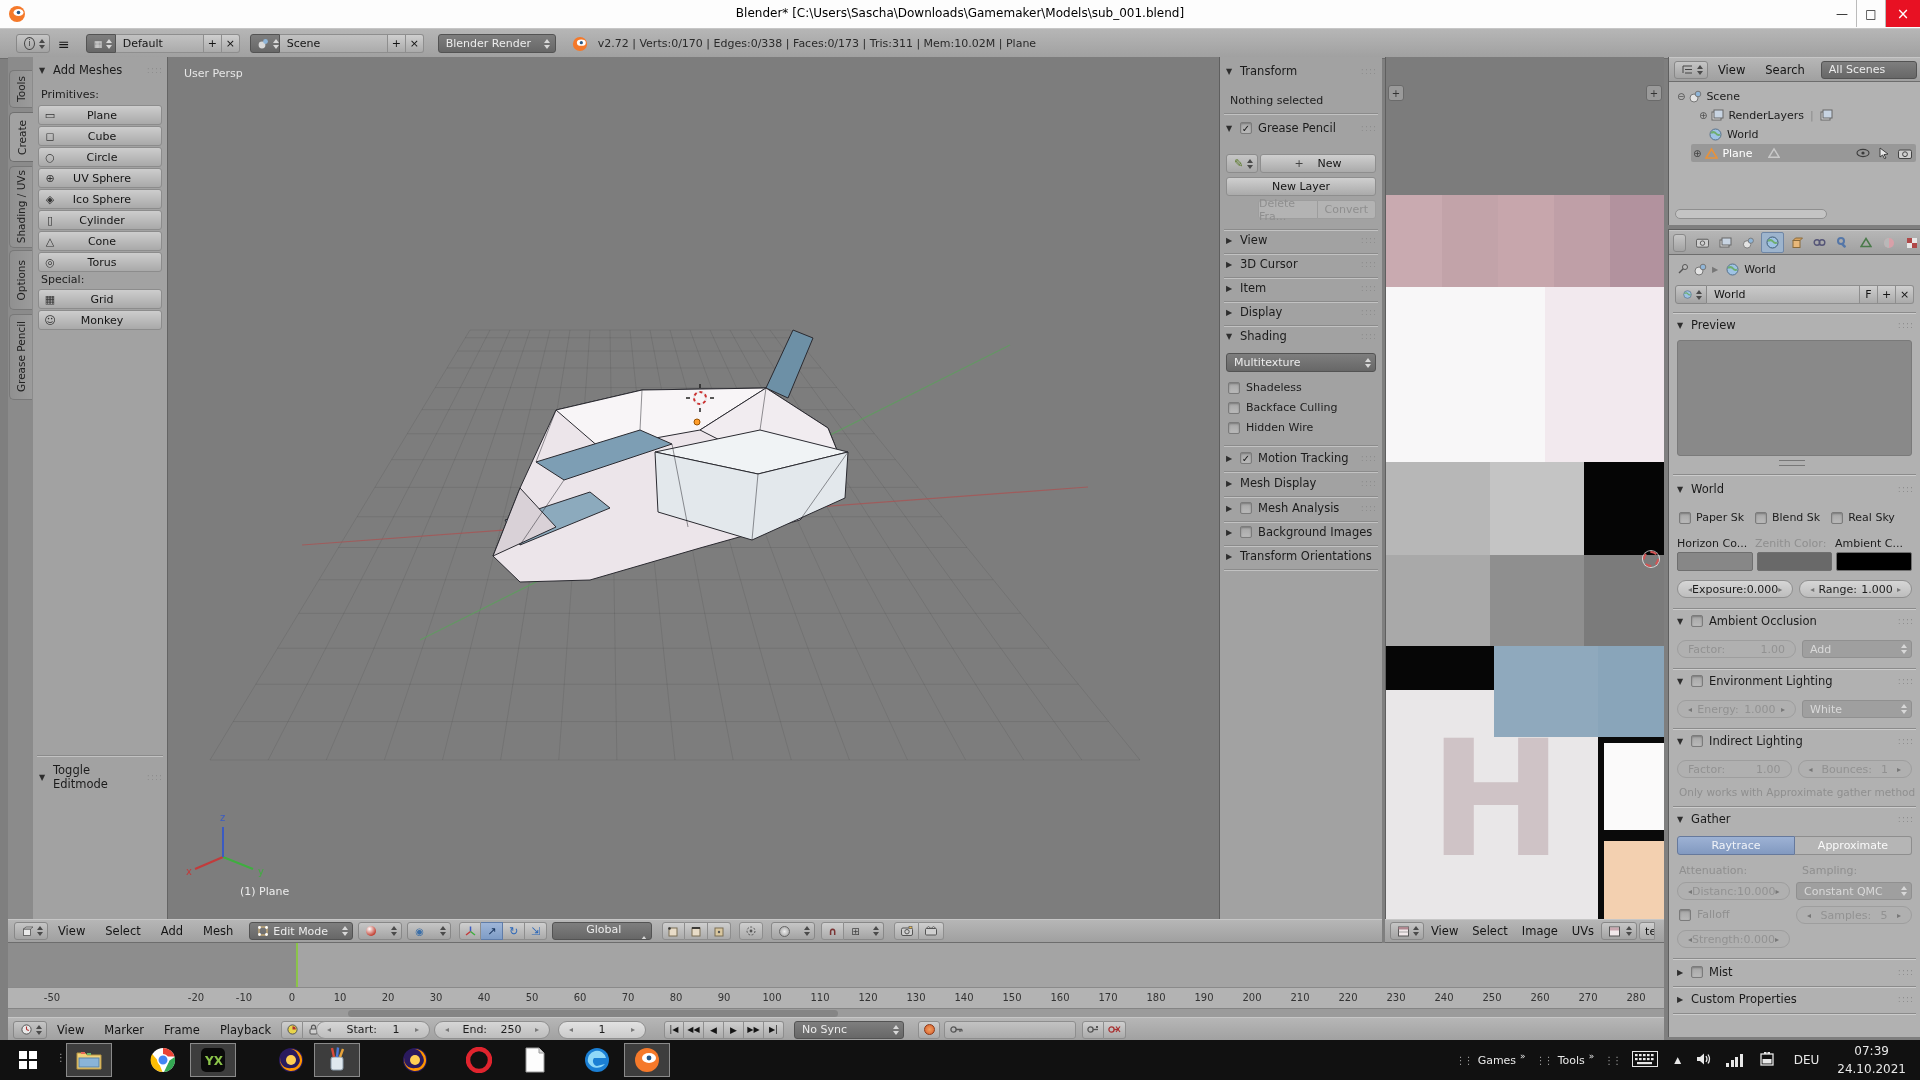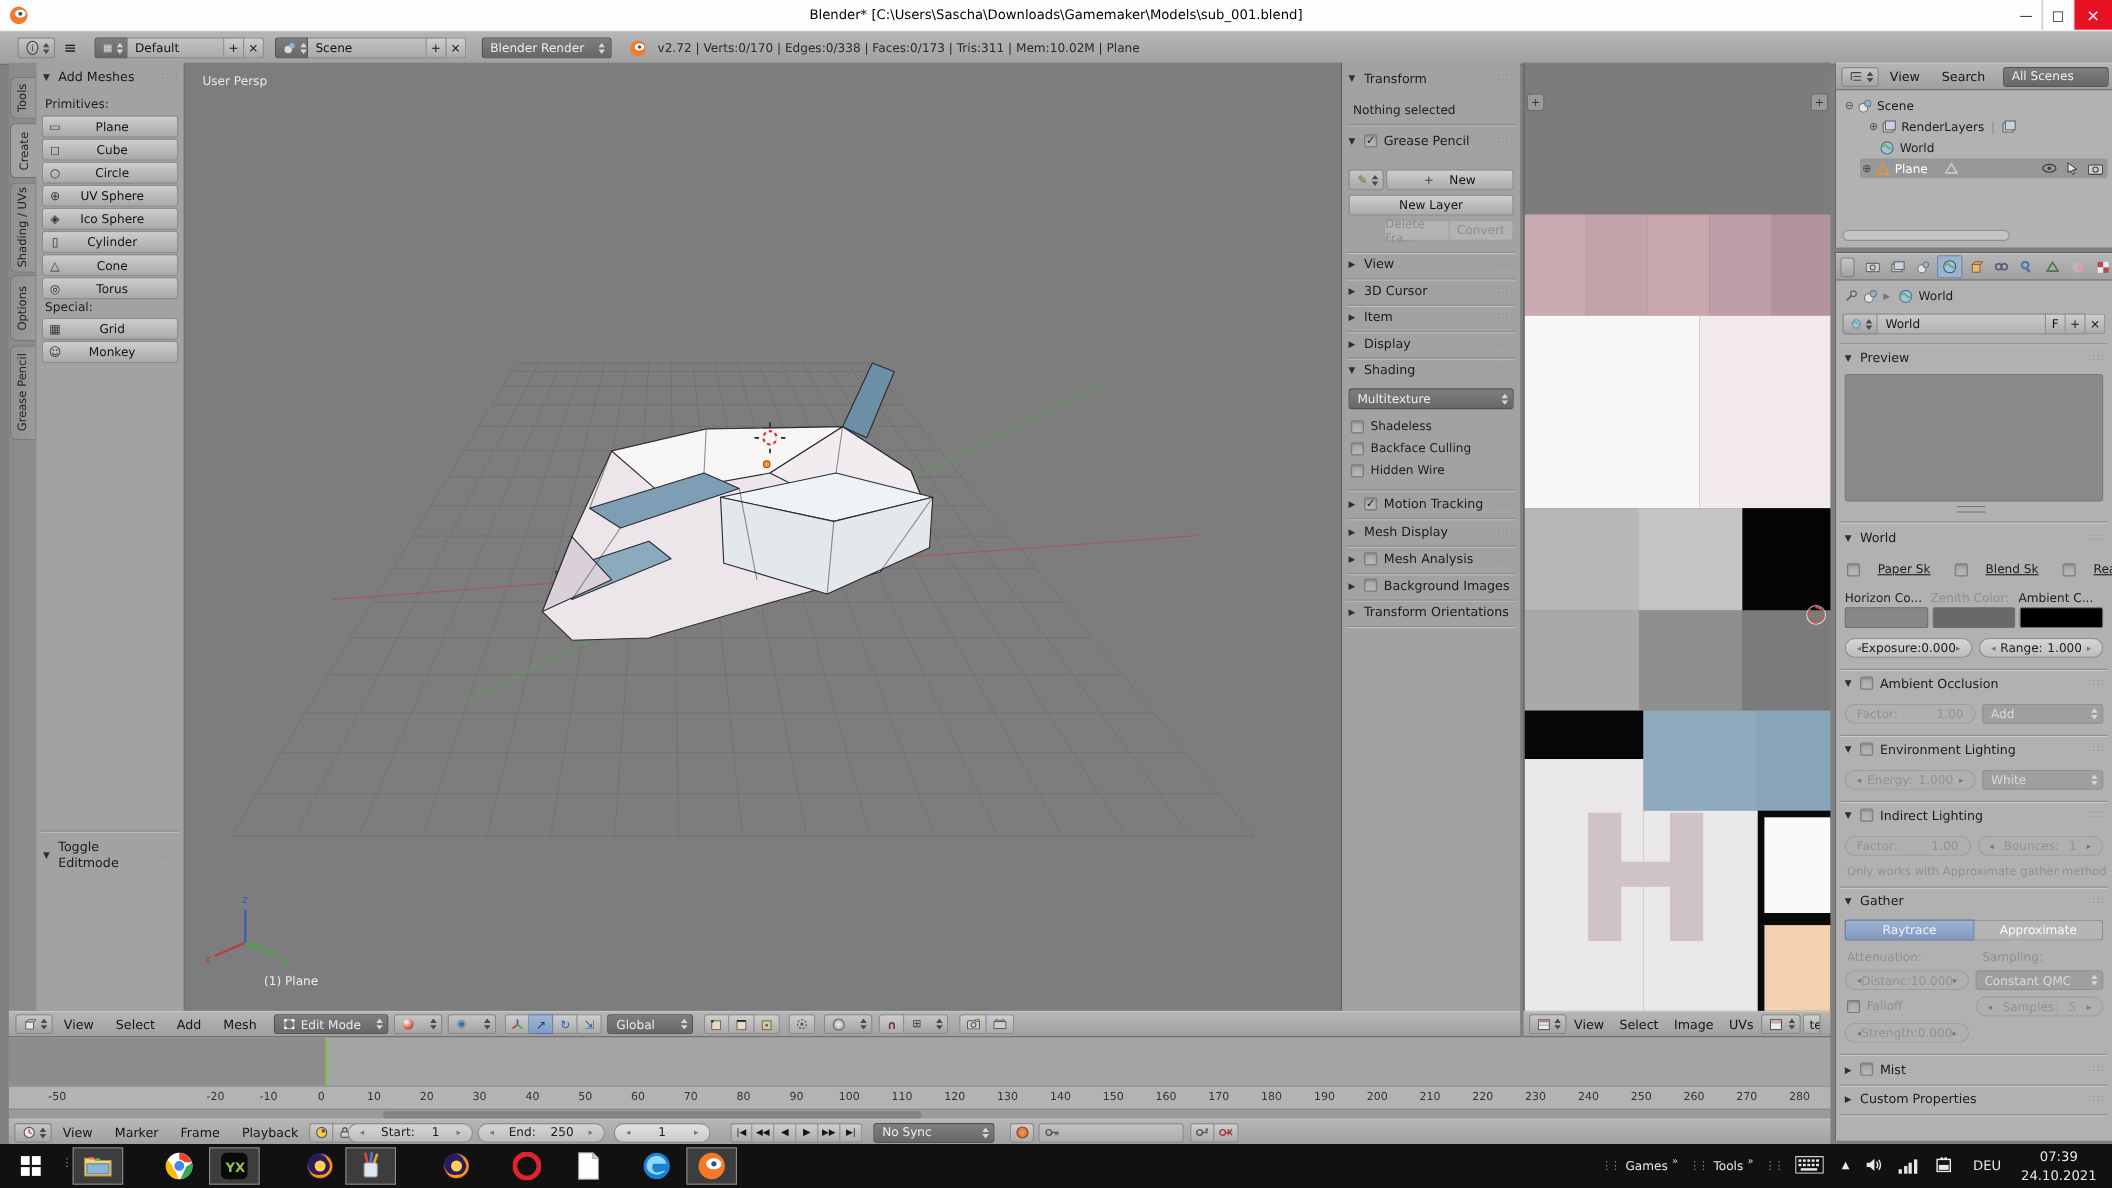--- a/index.html
+++ b/index.html
@@ -434,21 +434,21 @@
         <svg width="11" height="11" viewBox="0 0 11 11">
           <line x1="5.5" y1="5.5" x2="5.5" y2="0.5" stroke="#3b5bc2" stroke-width="1.5"></line>
           <line x1="5.5" y1="5.5" x2="1" y2="9" stroke="#c23b3b" stroke-width="1.5"></line>
           <line x1="5.5" y1="5.5" x2="10" y2="9" stroke="#3fae3f" stroke-width="1.5"></line>
         </svg>
       </div>
     <div class="btn" style="width:22px;height:18px;border-radius:0;border-left:none;background:linear-gradient(#9fb6d8,#7e9cc6);border-color:#5f7ca8;color:#16335c;">↗</div>
     <div class="btn" style="width:22px;height:18px;border-radius:0;border-left:none;color:#2a66b8;">↻</div>
     <div class="btn" style="width:22px;height:18px;border-radius:0 3px 3px 0;border-left:none;color:#2a66b8;">⇲</div>
   </div>
-  <div class="dd" style="margin-left:5px;width:78px;height:18px;">
+  <div class="dd" style="margin-left:5px;width:100px;height:18px;flex-direction:column;">
     <span>Global</span>
       <span class="updn">
         <i class="u"></i>
         <i class="d"></i>
       </span>
   </div>
   <div class="row" style="margin-left:10px;">
     <div class="btn" style="width:23px;height:18px;border-radius:3px 0 0 3px;">
         <svg width="11" height="11" viewBox="0 0 11 11">
           <rect x="1" y="2" width="8" height="8" fill="#e8dcc8" stroke="#7a6e55"></rect>
@@ -755,21 +755,21 @@
       <span class="grip">::::</span>
     </div>
   <div class="abs" style="left:8px;top:110px;right:8px;height:114px;background:#898989;border:1px solid #7a7a7a;border-radius:3px;"></div>
   <div class="abs" style="left:110px;top:230px;width:26px;height:4px;border-top:1px solid #777;border-bottom:1px solid #777;"></div>
   <div class="sep abs" style="top:244px;"></div>
   <div class="panelhdr abs" style="left:8px;top:252px;right:6px;">
       <span class="caret">▼</span>
       <span>World</span>
       <span class="grip">::::</span>
     </div>
-  <div class="abs row" style="left:10px;top:281px;right:6px;gap:16px;text-decoration:underline;">
+  <div class="abs row" style="left:10px;top:281px;right:6px;gap:5px;">
     <span class="cb"></span>
       <span class="lbl">Paper Sk</span>
     <span class="cb" style="margin-left:6px;"></span>
       <span class="lbl">Blend Sk</span>
     <span class="cb" style="margin-left:6px;"></span>
       <span class="lbl">Real Sky</span>
   </div>
   <div class="abs row" style="left:8px;top:307px;right:8px;">
     <span class="lbl" style="width:78px;">Horizon Co...</span>
     <span class="lbl dim" style="width:80px;">Zenith Color:</span>

